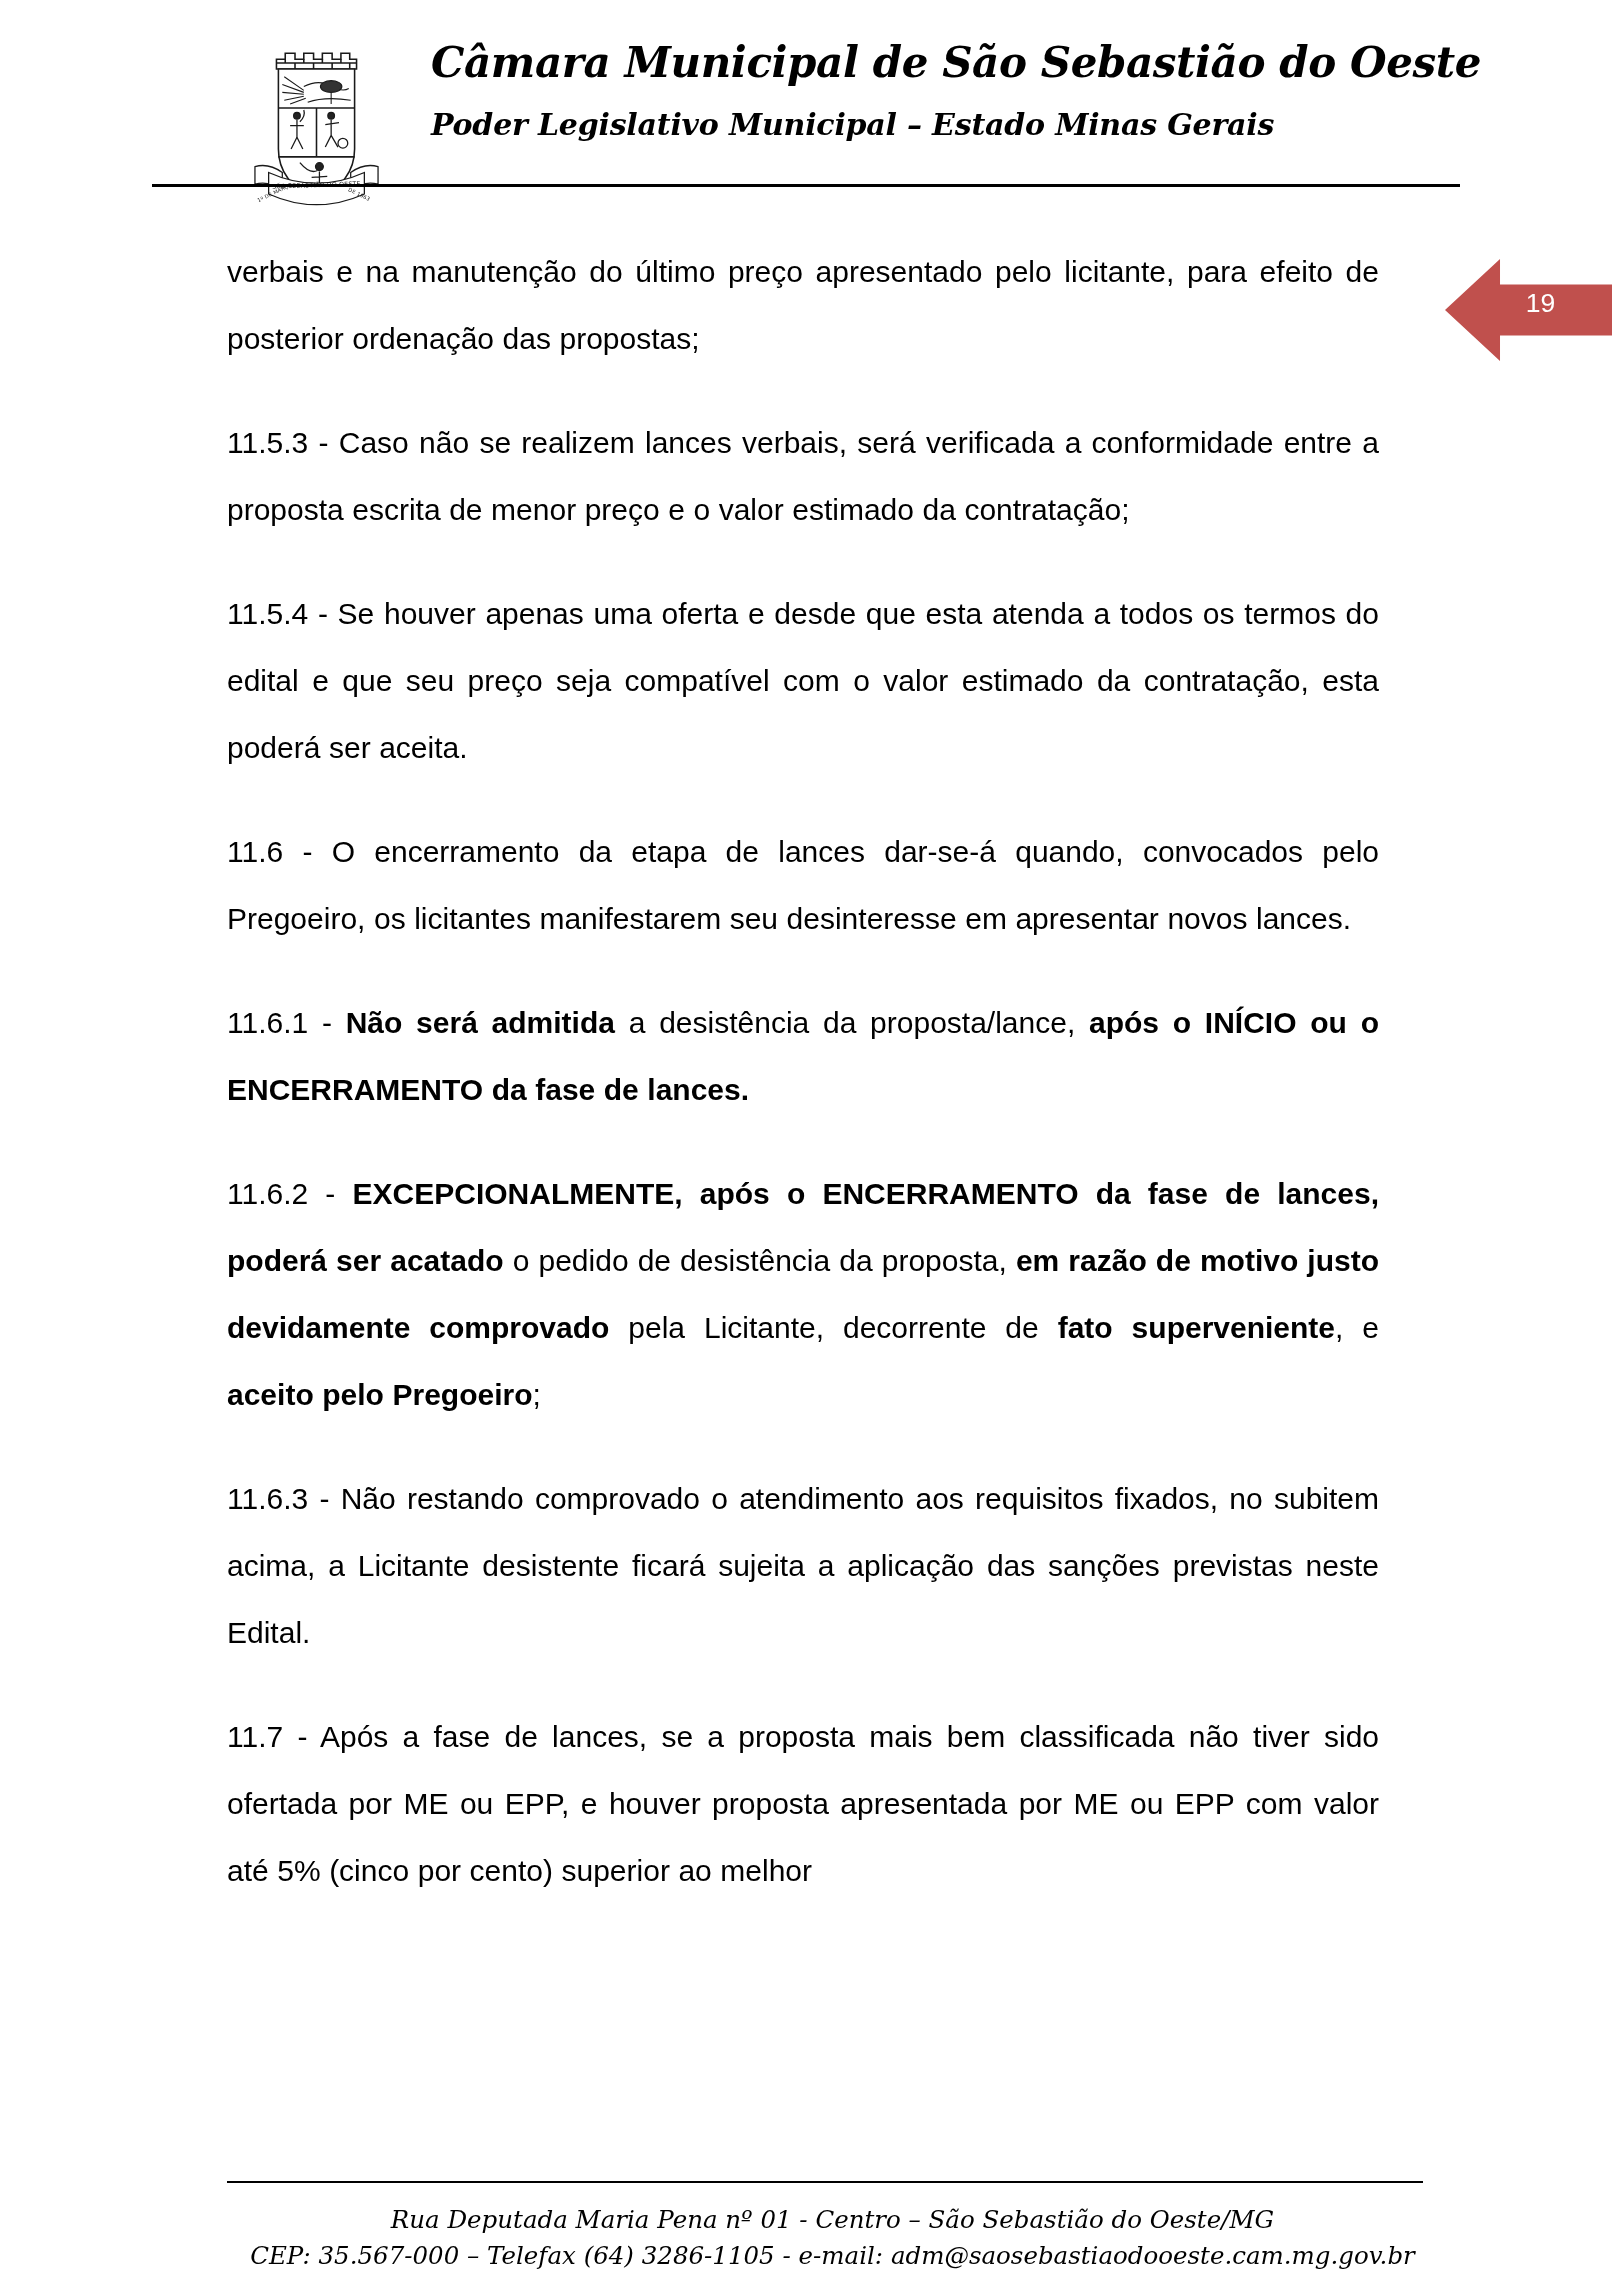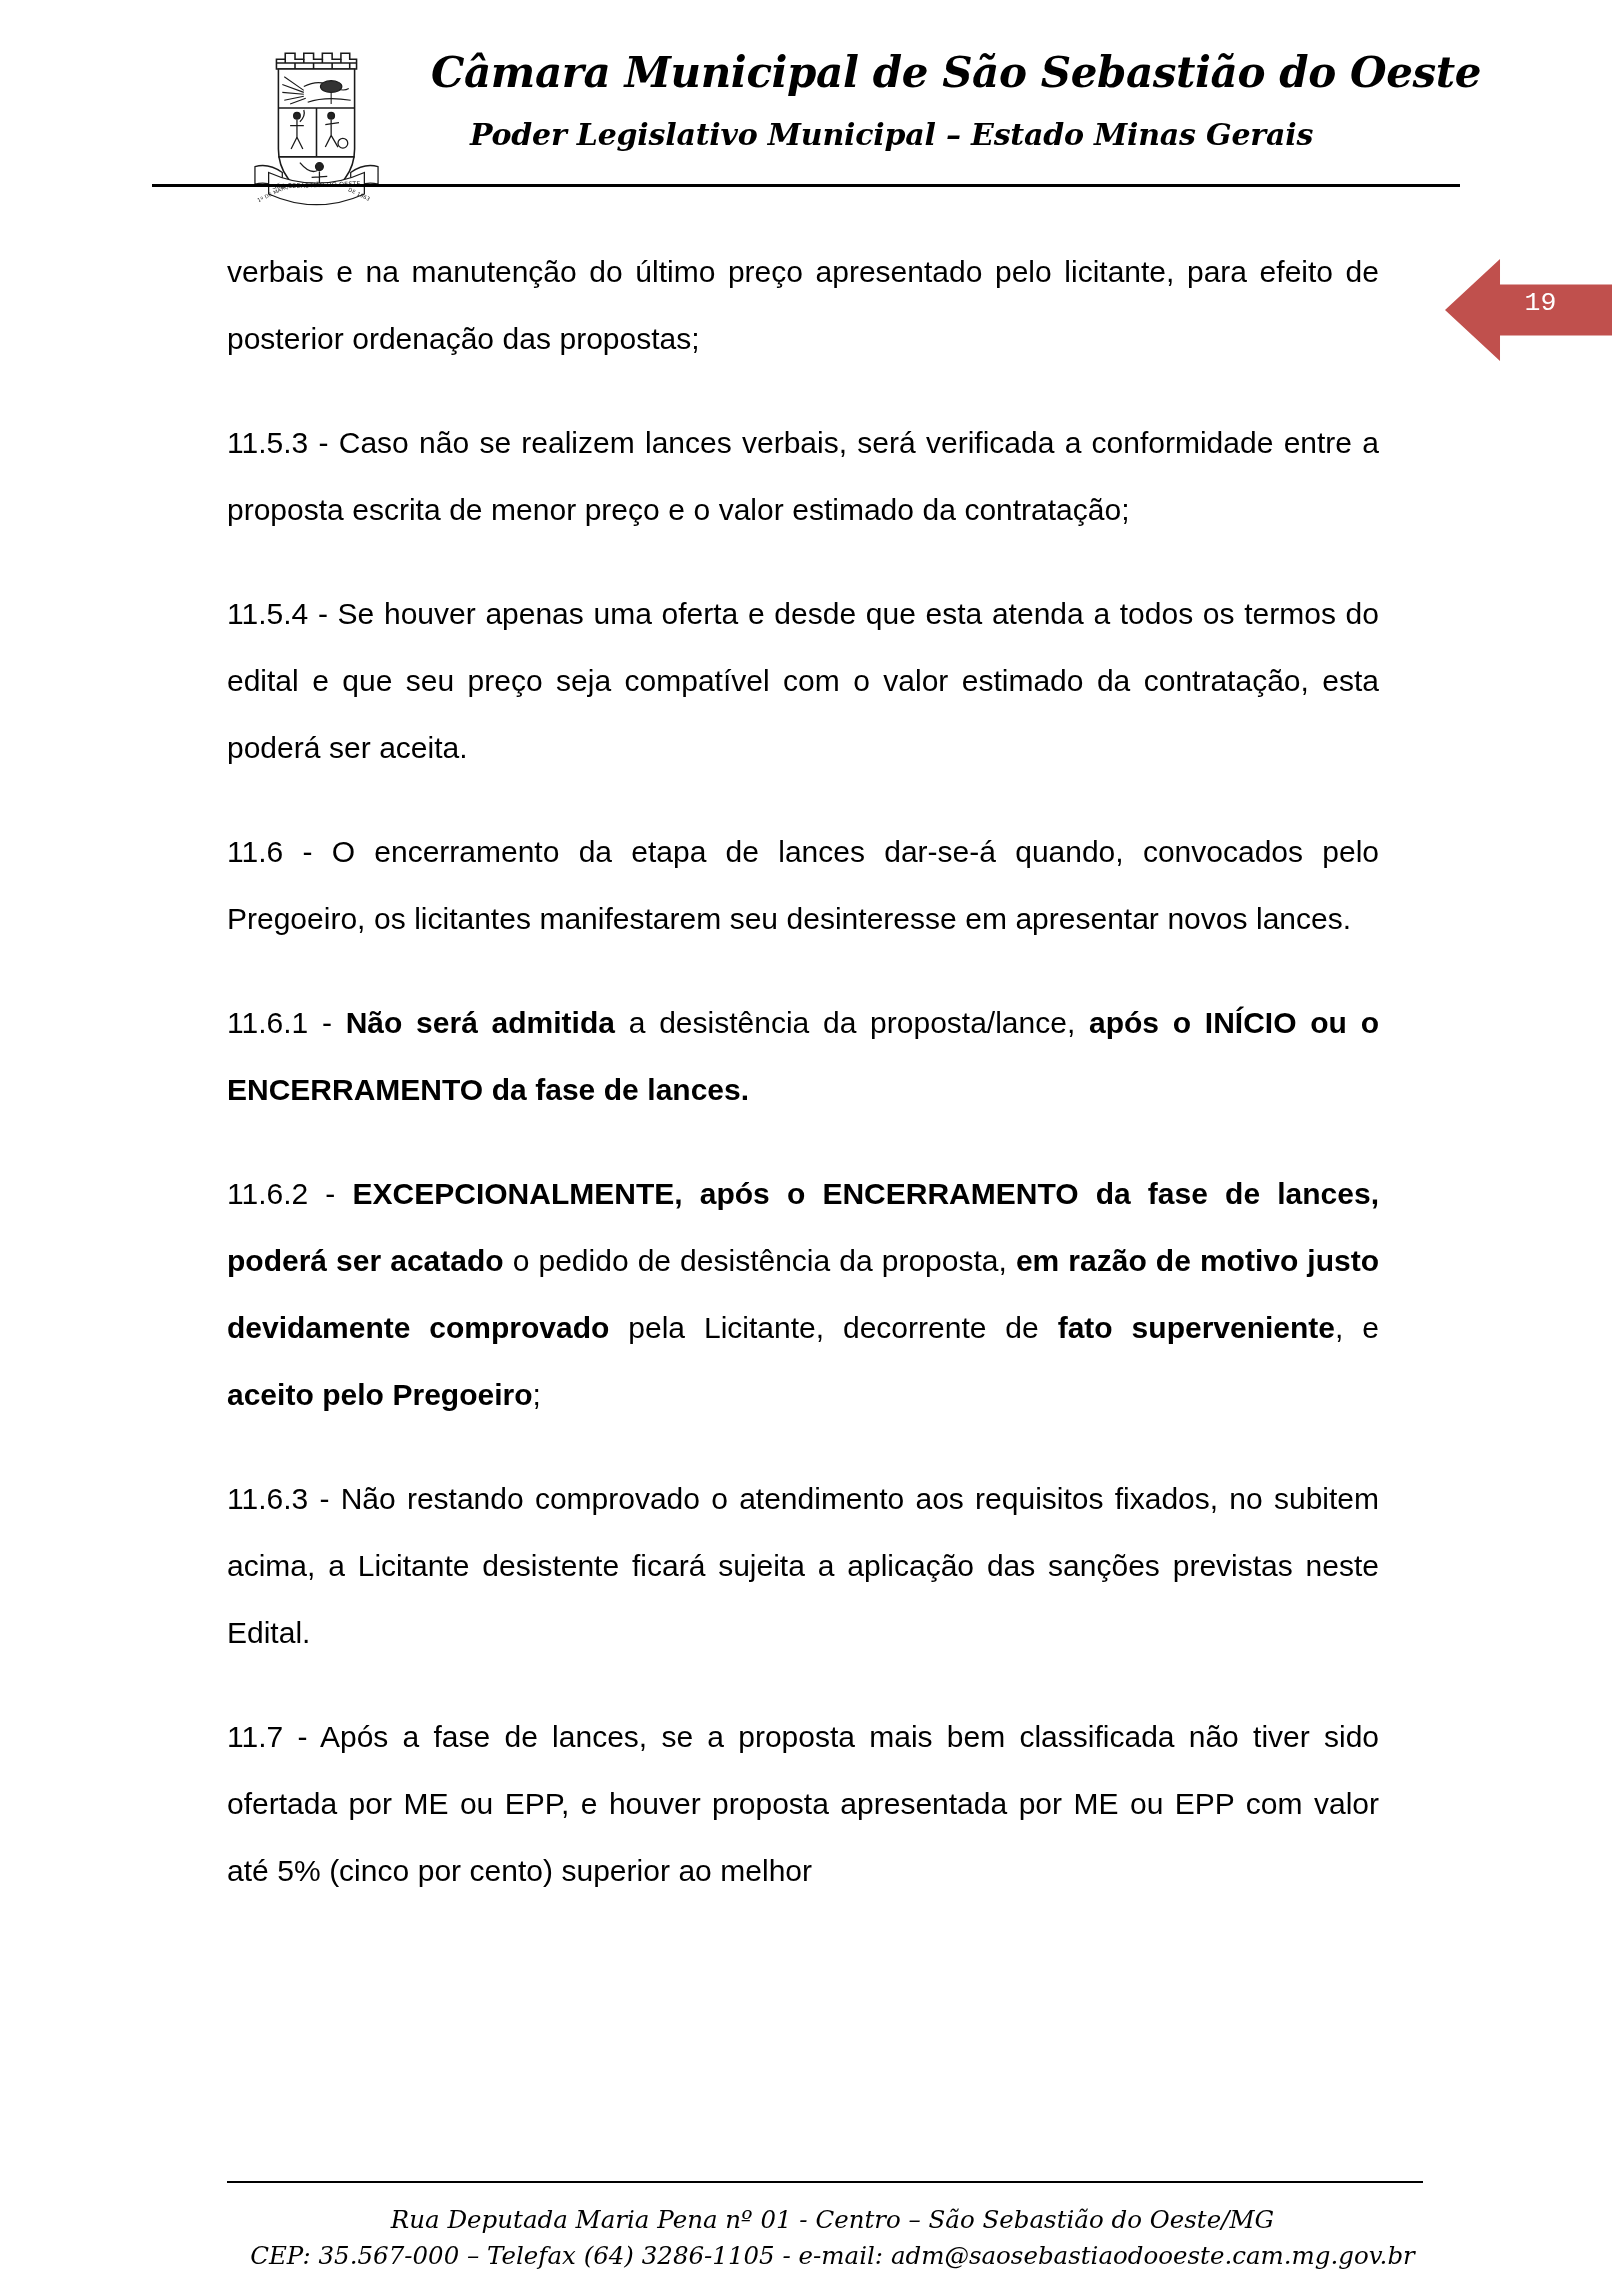--- a/index.html
+++ b/index.html
@@ -32,23 +32,22 @@
     left: 253px;
     top: 47px;
     width: 127px;
     height: 165px;
   }
   .crest svg { display: block; width: 127px; height: 165px; }
 
   .header-titles {
     position: absolute;
     left: 431px;
-    top: 49px;
+    top: 39px;
     width: 921px;
-    text-align: center;
   }
   .header-title-main {
     font-family: "DejaVu Serif", "Liberation Serif", serif;
     font-style: italic;
     font-weight: bold;
     font-size: 42px;
     line-height: 1.12;
     letter-spacing: -0.4px;
     color: #000000;
     white-space: nowrap;
@@ -81,21 +80,21 @@
     width: 167px;
     height: 114px;
   }
   .page-arrow svg { display: block; width: 167px; height: 114px; }
   .page-arrow-num {
     position: absolute;
     left: 61px;
     top: 37px;
     width: 69px;
     text-align: center;
-    font-family: Liberation Mono, monospace;
+    font-family: Liberation Sans, sans-serif;
     font-size: 26.5px;
     color: #ffffff;
     line-height: 1;
   }
 
   
   .content {
     position: absolute;
     left: 227px;
     top: 238px;

